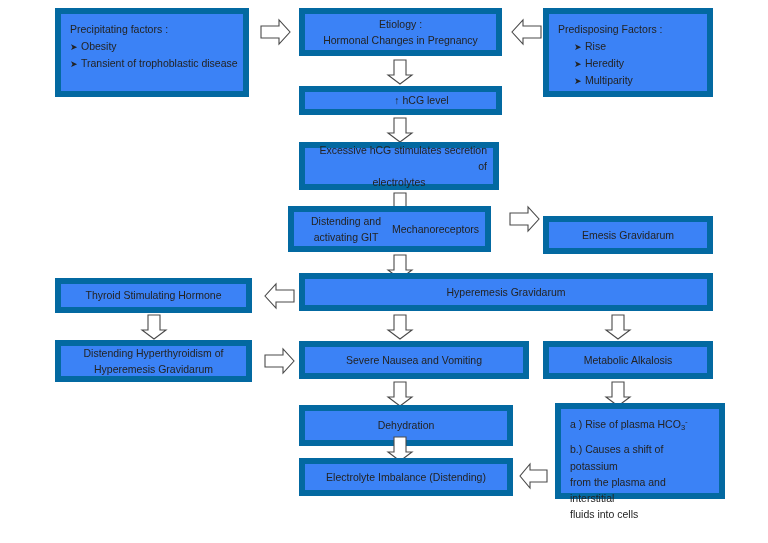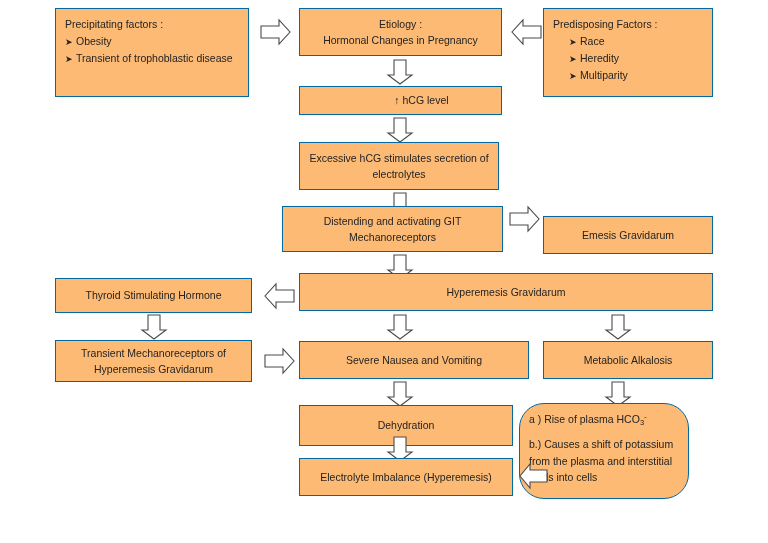--- a/index.html
+++ b/index.html
@@ -14,22 +14,22 @@
   #canvas {
     position: relative;
     width: 768px;
     height: 543px;
     background: #ffffff;
     overflow: hidden;
   }
   .box {
     position: absolute;
     box-sizing: border-box;
-    border: 1px solid #0369a1;
-    background: #fdba74;
+    border: 6px solid #0369a1;
+    background: #3b82f6;
     display: flex;
     align-items: center;
     justify-content: center;
     text-align: center;
     font-size: 10.5px;
     line-height: 1.55;
     color: #232323;
     padding: 3px 6px;
   }
   .box.left-align {
@@ -83,53 +83,53 @@
   </div>
 
   <div class="arrow" style="left:510px; top:18px; width:32px; height:28px;">
     <svg width="32" height="28" viewBox="0 0 32 28">
       <polygon points="31,8 13,8 13,2 2,14 13,26 13,20 31,20" fill="#ffffff" stroke="#4a4a4a" stroke-width="1.1"></polygon>
     </svg>
   </div>
 
   <div class="box left-align" style="left:543px; top:8px; width:170px; height:89px;">
     <span class="hdr">Predisposing Factors :</span>
-    <span class="bullet-line indent-1"><span class="bullet">➤</span><span>Race</span></span>
+    <span class="bullet-line indent-1"><span class="bullet">➤</span><span>Rise</span></span>
     <span class="bullet-line indent-1"><span class="bullet">➤</span><span>Heredity</span></span>
     <span class="bullet-line indent-1"><span class="bullet">➤</span><span>Multiparity</span></span>
   </div>
 
   <div class="arrow" style="left:385px; top:59px; width:30px; height:26px;">
     <svg width="30" height="26" viewBox="0 0 30 26">
       <polygon points="9,1 21,1 21,16 27,16 15,25 3,16 9,16" fill="#ffffff" stroke="#4a4a4a" stroke-width="1.1"></polygon>
     </svg>
   </div>
 
   <div class="box" style="left:299px; top:86px; width:203px; height:29px;padding-left:48px;">
     <span>↑ hCG level</span>
   </div>
 
   <div class="arrow" style="left:385px; top:117px; width:30px; height:26px;">
     <svg width="30" height="26" viewBox="0 0 30 26">
       <polygon points="9,1 21,1 21,16 27,16 15,25 3,16 9,16" fill="#ffffff" stroke="#4a4a4a" stroke-width="1.1"></polygon>
     </svg>
   </div>
 
-  <div class="box" style="left:299px; top:142px; width:200px; height:48px; flex-direction:column;">
+  <div class="box" style="left:299px; top:142px; width:200px; height:48px; flex-direction:column;text-align:right;">
     <span class="line">Excessive hCG stimulates secretion of</span>
     <span class="line">electrolytes</span>
   </div>
 
   <div class="arrow" style="left:385px; top:192px; width:30px; height:26px;">
     <svg width="30" height="26" viewBox="0 0 30 26">
       <polygon points="9,1 21,1 21,16 27,16 15,25 3,16 9,16" fill="#ffffff" stroke="#4a4a4a" stroke-width="1.1"></polygon>
     </svg>
   </div>
 
-  <div class="box" style="left:282px; top:206px; width:221px; height:46px; flex-direction:column;">
+  <div class="box" style="left:288px; top:206px; width:203px; height:46px; flex-direction:row;">
     <span class="line">Distending and activating GIT</span>
     <span class="line">Mechanoreceptors</span>
   </div>
 
   <div class="arrow" style="left:509px; top:205px; width:32px; height:28px;">
     <svg width="32" height="28" viewBox="0 0 32 28">
       <polygon points="1,8 19,8 19,2 30,14 19,26 19,20 1,20" fill="#ffffff" stroke="#4a4a4a" stroke-width="1.1"></polygon>
     </svg>
   </div>
 
@@ -169,21 +169,21 @@
     </svg>
   </div>
 
   <div class="arrow" style="left:603px; top:314px; width:30px; height:26px;">
     <svg width="30" height="26" viewBox="0 0 30 26">
       <polygon points="9,1 21,1 21,16 27,16 15,25 3,16 9,16" fill="#ffffff" stroke="#4a4a4a" stroke-width="1.1"></polygon>
     </svg>
   </div>
 
   <div class="box" style="left:55px; top:340px; width:197px; height:42px; flex-direction:column;">
-    <span class="line">Transient Mechanoreceptors of</span>
+    <span class="line">Distending Hyperthyroidism of</span>
     <span class="line">Hyperemesis Gravidarum</span>
   </div>
 
   <div class="arrow" style="left:264px; top:347px; width:32px; height:28px;">
     <svg width="32" height="28" viewBox="0 0 32 28">
       <polygon points="1,8 19,8 19,2 30,14 19,26 19,20 1,20" fill="#ffffff" stroke="#4a4a4a" stroke-width="1.1"></polygon>
     </svg>
   </div>
 
   <div class="box" style="left:299px; top:341px; width:230px; height:38px;">
@@ -203,35 +203,35 @@
   <div class="arrow" style="left:603px; top:381px; width:30px; height:26px;">
     <svg width="30" height="26" viewBox="0 0 30 26">
       <polygon points="9,1 21,1 21,16 27,16 15,25 3,16 9,16" fill="#ffffff" stroke="#4a4a4a" stroke-width="1.1"></polygon>
     </svg>
   </div>
 
   <div class="box" style="left:299px; top:405px; width:214px; height:41px;">
     <span>Dehydration</span>
   </div>
 
-  <div class="box left-align" style="left:519px; top:403px; width:170px; height:96px;border-radius:25px;">
+  <div class="box left-align" style="left:555px; top:403px; width:170px; height:96px;">
     <span class="para"><span>a ) Rise of plasma HCO</span><sub>3</sub><sup>-</sup></span>
     <span class="line">b.) Causes a shift of potassium</span>
     <span class="line">from the plasma and interstitial</span>
     <span class="line">fluids into cells</span>
   </div>
 
   <div class="arrow" style="left:385px; top:436px; width:30px; height:26px;">
     <svg width="30" height="26" viewBox="0 0 30 26">
       <polygon points="9,1 21,1 21,16 27,16 15,25 3,16 9,16" fill="#ffffff" stroke="#4a4a4a" stroke-width="1.1"></polygon>
     </svg>
   </div>
 
   <div class="box" style="left:299px; top:458px; width:214px; height:38px;">
-    <span>Electrolyte Imbalance (Hyperemesis)</span>
+    <span>Electrolyte Imbalance (Distending)</span>
   </div>
 
   <div class="arrow" style="left:518px; top:462px; width:30px; height:28px;">
     <svg width="30" height="28" viewBox="0 0 30 28">
       <polygon points="29,8 12,8 12,2 2,14 12,26 12,20 29,20" fill="#ffffff" stroke="#4a4a4a" stroke-width="1.1"></polygon>
     </svg>
   </div>
 
 </div>
 

